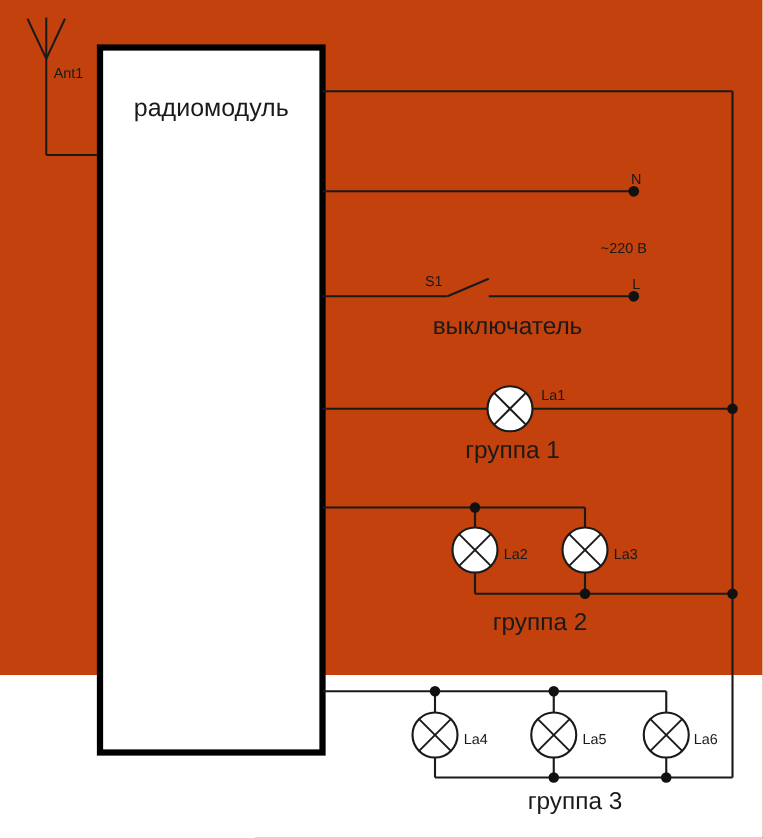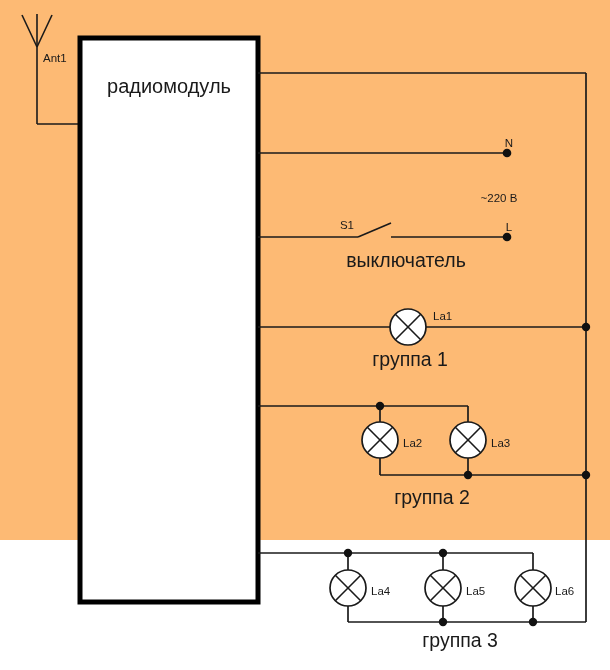--- a/index.html
+++ b/index.html
@@ -8,21 +8,21 @@
     background: #ffffff;
     width: 610px;
     height: 670px;
     overflow: hidden;
     font-family: "Liberation Sans", sans-serif;
   }
   .stage {
     position: relative;
     width: 610px;
     height: 540px;
-    background: #fdba74;
+    background: #c2410c;
   }
   svg {
     display: block;
   }
   .wire {
     stroke: #1a1a1a;
     stroke-width: 1.7;
     fill: none;
   }
   .thin {

